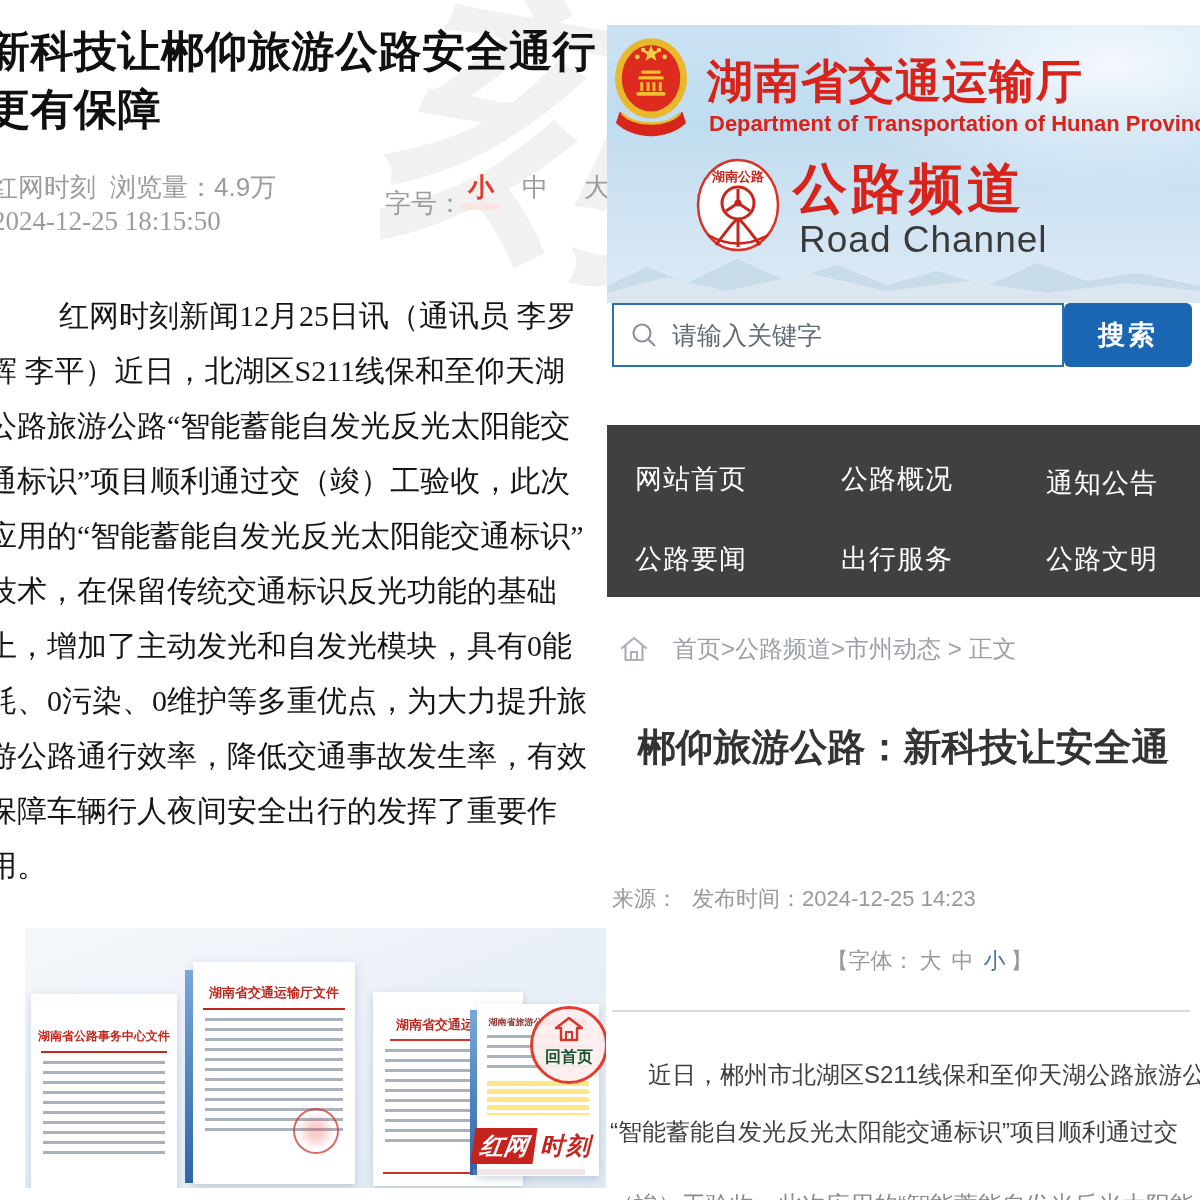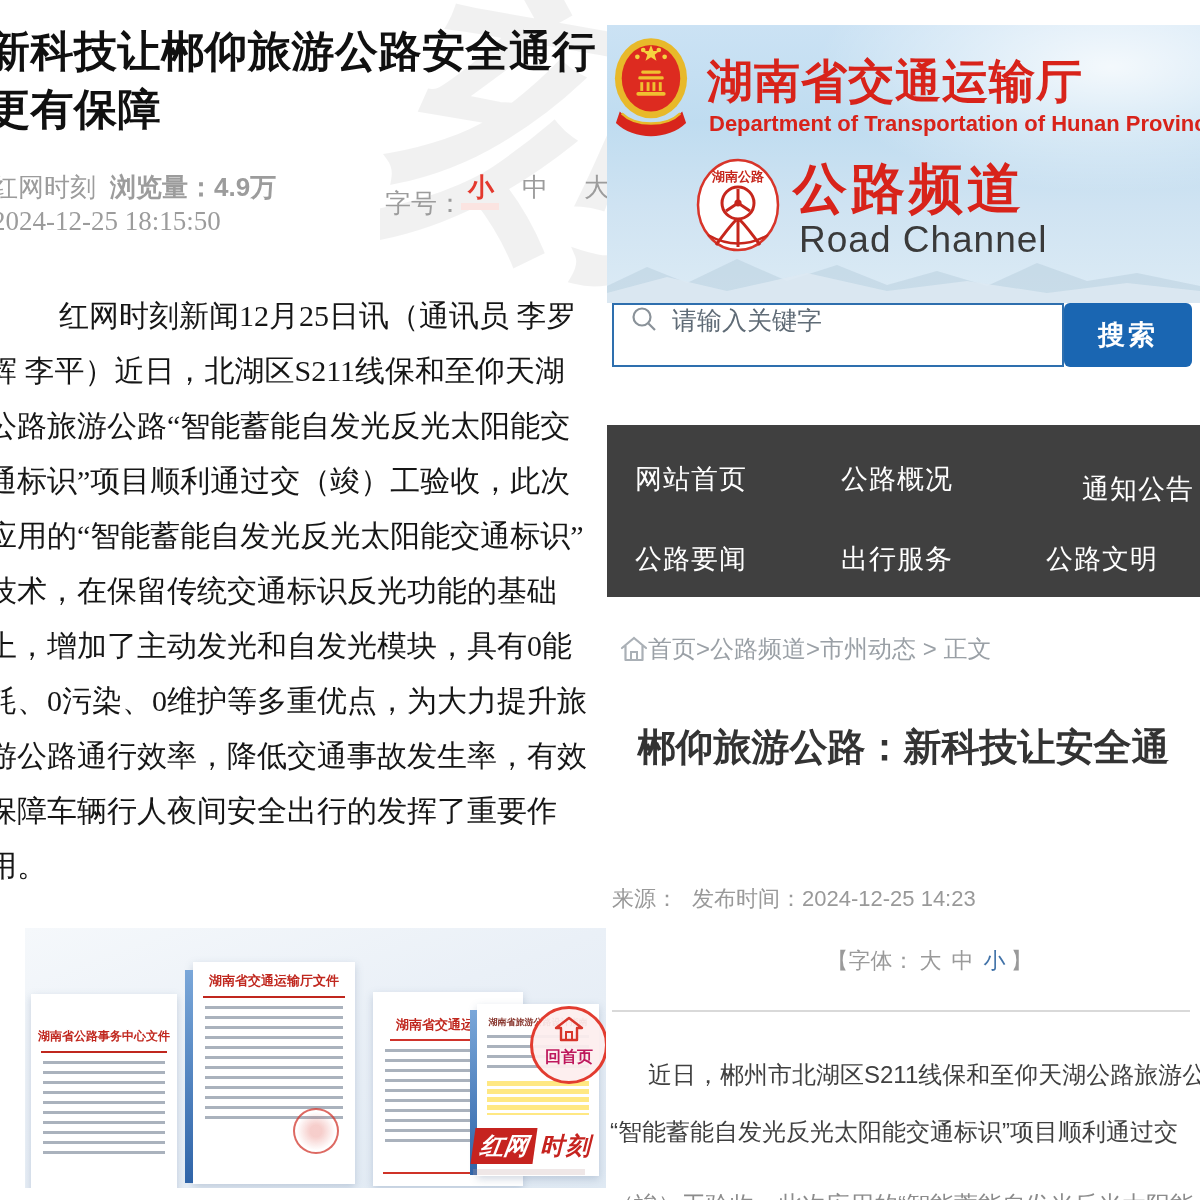--- a/index.html
+++ b/index.html
@@ -6,21 +6,21 @@
   .stage{position:relative;width:1200px;height:1200px;overflow:hidden;display:flex;background:#fff;
          font-family:"Liberation Sans",sans-serif;}
   
   .lp{position:relative;width:607px;height:1200px;background:#fff;overflow:hidden;flex:0 0 607px;}
   .lp-watermark{position:absolute;left:380px;top:-30px;width:260px;height:430px;overflow:hidden;pointer-events:none;}
   .lp-watermark span{display:block;font-size:300px;font-style:italic;font-weight:bold;color:#000;opacity:0.05;
          transform:rotate(10deg);line-height:300px;}
   .lp-title{position:absolute;left:-13px;top:22px;width:648px;margin:0;font-size:43px;line-height:58px;
          font-weight:800;color:#101010;letter-spacing:0.5px;}
   .lp-source{position:absolute;left:-8px;top:170px;font-size:26px;color:#9c9c9c;}
-  .lp-views{position:absolute;left:110px;top:170px;font-size:26px;color:#9c9c9c;font-weight:bold;}
+  .lp-views{position:absolute;left:110px;top:170px;font-size:26px;color:#9c9c9c;}
   .lp-fslabel{position:absolute;left:385px;top:170px;font-size:26px;color:#9c9c9c;margin-top:16px;}
   .lp-fs{position:absolute;top:170px;font-size:26px;color:#9c9c9c;cursor:pointer;}
   .lp-fs-s{left:468px;color:#e4392e;font-weight:bold;}
   .lp-fs-underline{position:absolute;left:461px;top:203px;width:38px;height:7px;background:#fbe4e1;}
   .lp-fs-m{left:522px;}
   .lp-fs-l{left:584px;}
   .lp-date{position:absolute;left:-8px;top:206px;font-size:27px;color:#9c9c9c;
          font-family:"Liberation Serif","DejaVu Serif",serif;}
   .lp-body{position:absolute;left:-13px;top:288px;width:700px;}
   .lp-line{white-space:nowrap;font-size:30px;line-height:55px;color:#161616;
@@ -33,72 +33,72 @@
   .doc{position:absolute;background:#fff;box-shadow:0 3px 8px rgba(90,115,150,.28);}
   .doc-title{color:#c0271e;font-weight:bold;text-align:center;}
   .doc-hr{height:2px;background:#c0271e;margin:6px 10px 8px;}
   .doc-lines{margin:6px 12px;background:repeating-linear-gradient(#aab2bd 0 3px,transparent 3px 10px);}
   .doc1{left:6px;top:66px;width:146px;height:226px;}
   .doc1 .doc-title{font-size:12px;margin-top:34px;}
   .doc1 .doc-lines{height:100px;}
   .doc2{left:168px;top:34px;width:162px;height:222px;}
   .doc2::before{content:"";position:absolute;left:-8px;top:8px;width:8px;height:96%;
          background:linear-gradient(#7aa7d9,#2f64a8);}
-  .doc2 .doc-title{font-size:13px;margin-top:10px;}
+  .doc2 .doc-title{font-size:13px;margin-top:22px;}
   .doc2 .doc-lines{height:120px;}
   .stamp{position:absolute;right:16px;bottom:30px;width:42px;height:42px;border:2px solid rgba(209,55,45,.75);
          border-radius:50%;background:radial-gradient(circle,rgba(220,60,50,.25) 20%,transparent 65%);}
   .doc3{left:348px;top:64px;width:150px;height:194px;}
   .doc3 .doc-title{font-size:13px;margin-top:24px;}
   .t-underline{width:78%;height:2px;background:#d0342c;margin:5px auto 8px;}
   .doc3 .doc-lines{height:98px;}
   .doc3::after{content:"";position:absolute;left:10px;right:10px;bottom:12px;height:2px;background:#cf3328;}
   .doc4{left:452px;top:76px;width:122px;height:172px;}
   .doc4::before{content:"";position:absolute;left:-7px;top:6px;width:7px;height:96%;
          background:linear-gradient(#7aa7d9,#2f64a8);}
   .doc4 .doc-title{font-size:9px;margin-top:12px;color:#8a3a32;}
   .doc4 .doc-lines{height:40px;margin:6px 10px;}
   .hl-lines{margin:2px 10px;height:34px;background:repeating-linear-gradient(#ffe883 0 5px,#fff 5px 8px);}
   .home-btn{position:absolute;left:505px;top:78px;width:78px;height:78px;border-radius:50%;box-sizing:border-box;
          background:rgba(253,238,238,.93);border:3px solid #e23c30;text-align:center;cursor:pointer;}
   .home-btn svg{margin-top:7px;}
-  .home-btn span{display:block;color:#be185d;font-weight:bold;font-size:16px;margin-top:1px;font-family:Liberation Serif, serif;}
+  .home-btn span{display:block;color:#14532d;font-weight:bold;font-size:16px;margin-top:1px;font-family:Liberation Serif, serif;}
   .brand{position:absolute;left:448px;top:200px;}
   .b1{display:inline-block;background:#c6231f;color:#fff;font-style:italic;font-weight:bold;font-size:24px;
          padding:2px 7px;transform:skewX(-8deg);}
   .b2{color:#c6231f;font-style:italic;font-weight:bold;font-size:24px;margin-left:5px;letter-spacing:2px;
          text-shadow:1px 1px 0 #fff;}
   .brand-sub{height:6px;width:112px;background:rgba(190,160,160,.25);margin-top:5px;}
   
   .rp{position:relative;width:593px;height:1200px;background:#fff;overflow:hidden;flex:0 0 593px;}
   .rp-banner{position:absolute;top:25px;left:0;width:593px;height:278px;overflow:hidden;
        background:radial-gradient(ellipse 420px 180px at 85% 15%,rgba(255,255,255,.8),transparent 70%),
                   linear-gradient(180deg,#cbe2f4 0%,#bfdcf0 35%,#cfe3f2 65%,#dcebf5 100%);}
   .emblem{position:absolute;left:5px;top:4px;}
   .rp-sitename{position:absolute;left:100px;top:26px;margin:0;font-size:46px;font-weight:800;color:#d8231a;
        letter-spacing:1px;white-space:nowrap;}
   .rp-sitename-en{position:absolute;left:102px;top:86px;font-size:22px;font-weight:bold;color:#d8231a;white-space:nowrap;}
   .wheel-logo{position:absolute;left:88px;top:132px;}
   .rp-channel{position:absolute;left:186px;top:128px;font-size:54px;font-weight:800;color:#d8231a;letter-spacing:4px;}
   .rp-channel-en{position:absolute;left:192px;top:194px;font-size:37px;color:#3a3a3a;font-weight:500;letter-spacing:1px;}
   .mountains{position:absolute;bottom:0;left:0;}
   .rp-search{position:absolute;top:303px;left:5px;width:580px;height:64px;display:flex;}
-  .rp-search-box{flex:1;border:2px solid #2e6fae;background:#fff;display:flex;align-items:flex-start;box-sizing:border-box;}
+  .rp-search-box{flex:1;border:2px solid #2e6fae;background:#fff;display:flex;align-items:center;box-sizing:border-box;}
   .rp-search-box svg{margin-left:16px;flex:0 0 auto;}
   .rp-search-box input{border:0;outline:0;flex:1;font-size:25px;margin-left:12px;color:#333;background:transparent;
        font-family:"Liberation Sans",sans-serif;min-width:0;}
   .rp-search-box input::placeholder{color:#5f6b76;}
   .rp-search-btn{width:128px;background:#1a66b2;color:#fff;font-size:27px;font-weight:bold;border:0;
        border-radius:6px;letter-spacing:3px;cursor:pointer;font-family:"Liberation Sans",sans-serif;}
   .rp-nav{position:absolute;top:425px;left:0;width:593px;height:172px;background:#404040;}
   .nav-item{position:absolute;color:#fff;font-size:27px;letter-spacing:1px;text-decoration:none;cursor:pointer;}
-  .n1{left:28px;top:36px;}.n2{left:234px;top:36px;}.n3{left:439px;top:46px;margin-left:36px;}
+  .n1{left:28px;top:36px;}.n2{left:234px;top:36px;}.n3{left:439px;top:40px;}
   .n4{left:28px;top:116px;}.n5{left:234px;top:116px;}.n6{left:439px;top:116px;}
   .rp-crumb{position:absolute;top:633px;left:13px;display:flex;align-items:center;color:#9aa0a6;font-size:24px;cursor:pointer;}
-  .rp-crumb span{margin-left:0;}
+  .rp-crumb span{margin-left:25px;}
   .rp-title{position:absolute;top:720px;left:0;width:593px;margin:0;text-align:center;font-size:38px;
        line-height:54px;font-weight:800;color:#333;}
   .rp-meta{position:absolute;top:884px;left:5px;width:585px;display:flex;gap:14px;font-size:22px;color:#999;white-space:nowrap;}
   .rp-fontrow{position:absolute;top:946px;left:0;width:593px;text-align:center;font-size:22px;color:#9a9a9a;margin-left:26px;}
   .fs{margin:0 5px;cursor:pointer;}
   .fs-small{color:#4273a8;}
   .rp-divider{position:absolute;top:1010px;left:5px;width:578px;height:2px;background:#d9d9d9;border:0;margin:0;}
   .rp-body{position:absolute;top:1046px;left:3px;width:600px;}
   .rp-line{white-space:nowrap;font-size:24px;line-height:57px;color:#404040;}
   .rp-line.l1{padding-left:38px;}

